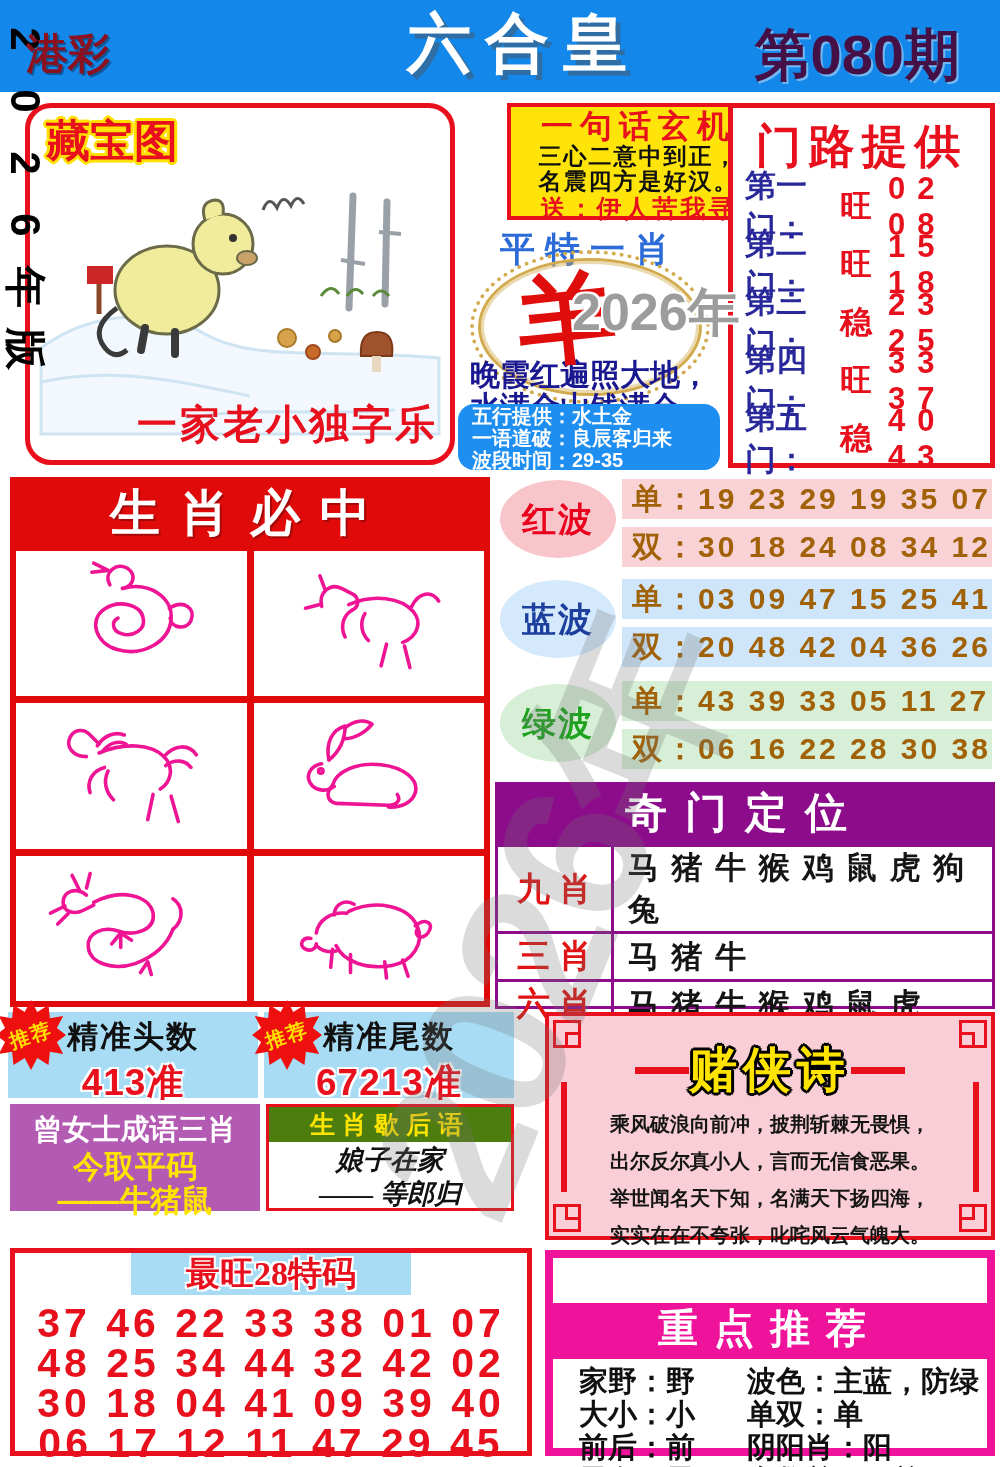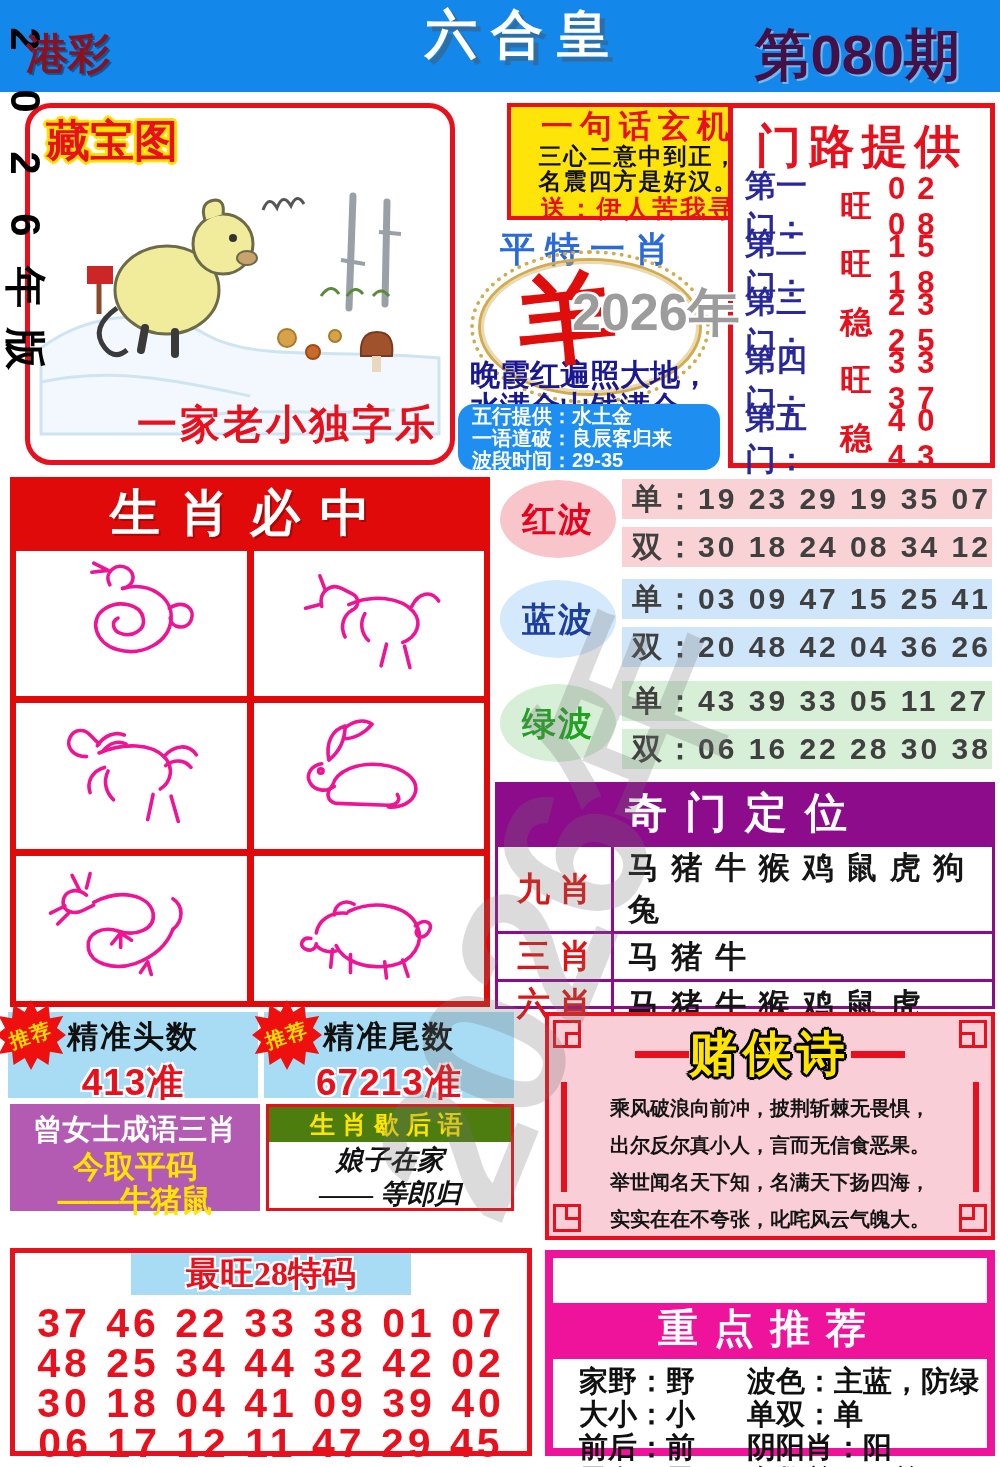--- a/index.html
+++ b/index.html
@@ -1,21 +1,21 @@
 <!DOCTYPE html>
 <html><head>
 <meta charset="utf-8">
 <style>
   * { margin:0; padding:0; box-sizing:border-box; }
   body { background:#dddddd; font-family:"Liberation Sans", sans-serif; }
   #page { position:relative; width:1000px; height:1467px; background:#ffffff; overflow:hidden; margin:0 auto; }
 
   
   .hdr { position:absolute; left:0; top:0; width:1000px; height:92px; background:#1388ea; }
-  .main-title { position:absolute; left:0; right:0; top:0; text-align:center; font-size:52px; font-weight:bold;
+  .main-title { position:absolute; left:0; right:0; top:0; text-align:center; font-size:64px; font-weight:bold;
     color:#ffffff; letter-spacing:14px; text-shadow:5px 5px 0 rgba(80,80,80,.45);margin-left:48px; }
   .brand { position:absolute; left:26px; top:26px; font-size:42px; font-weight:bold; color:#8b1020;
     text-shadow:2px 2px 0 rgba(0,0,0,.35); z-index:7; }
   .issue { position:absolute; right:40px; top:18px; font-size:56px; font-weight:bold; color:#451045;
     text-shadow:2px 2px 0 rgba(255,255,255,.4); }
   .edition { position:absolute; left:2px; top:8px; width:46px; z-index:6; }
   .edition span { display:block; width:46px; height:62px; line-height:62px; text-align:center;
     font-size:42px; font-weight:bold; color:#000; transform:rotate(90deg); }
 
   
@@ -67,21 +67,21 @@
   .zp-cell svg { width:205px; height:135px; }
   .an path, .an circle { stroke:#ee1493; stroke-width:4; fill:none; stroke-linecap:round; stroke-linejoin:round; }
 
   
   .wave-ellipse { position:absolute; left:500px; width:116px; height:78px; border-radius:50%; text-align:center;
     font-size:34px; font-weight:bold; line-height:78px; letter-spacing:2px; }
   .we-red { top:480px; background:#f8c6ca; color:#e8001c; }
   .we-blue { top:580px; background:#d4e9fb; color:#1c3f9e; }
   .we-green { top:684px; background:#d6efd6; color:#1fa31f; }
   .wave-strip { position:absolute; left:622px; width:370px; height:40px; font-size:30px; font-weight:bold;
-    color:#404040; line-height:40px; padding-left:10px; letter-spacing:3px; white-space:nowrap; }
+    color:#a16207; line-height:40px; padding-left:10px; letter-spacing:3px; white-space:nowrap; }
   .ws-red { background:#f8d2d4; } .ws-blue { background:#cfe6fa; } .ws-green { background:#d6efd6; }
 
   
   .qimen { position:absolute; left:495px; top:782px; width:500px; height:227px; }
   .qimen-header { height:62px; background:#8c0c8c; color:#fff; text-align:center; font-size:42px; font-weight:bold;
     letter-spacing:18px; line-height:62px; }
   .qimen-table { position:absolute; top:62px; left:0; right:0; bottom:0; border:3px solid #8c0c8c; background:#fff;
     display:flex; flex-direction:column; }
   .qimen-row { flex:1; display:flex; border-top:3px solid #8c0c8c; }
   .qimen-row:first-child { border-top:0; }
@@ -120,21 +120,21 @@
   
   .poem { position:absolute; left:545px; top:1012px; width:450px; height:228px; background:#f9ced6; border:4px solid #e8101c; }
   .poem .corner { position:absolute; width:28px; height:28px; border:3px solid #e8101c; }
   .poem .corner::after { content:""; position:absolute; width:10px; height:10px; border:3px solid #e8101c; }
   .c-tl { left:4px; top:4px; } .c-tl::after { right:-3px; bottom:-3px; }
   .c-tr { right:4px; top:4px; } .c-tr::after { left:-3px; bottom:-3px; }
   .c-bl { left:4px; bottom:4px; } .c-bl::after { right:-3px; top:-3px; }
   .c-br { right:4px; bottom:4px; } .c-br::after { left:-3px; top:-3px; }
   .poem .vbar { position:absolute; width:6px; height:110px; background:#e8101c; top:66px; }
   .v-l { left:12px; } .v-r { right:12px; }
-  .poem-titlebar { display:flex; align-items:center; justify-content:center; margin-top:6px;text-align:right; }
+  .poem-titlebar { display:flex; align-items:center; justify-content:center; margin-top:22px;text-align:right; }
   .poem-dash { width:54px; height:7px; background:#e8101c; }
   .poem-title { font-size:48px; font-weight:bold; color:#ffe400; letter-spacing:6px; font-family:"Liberation Serif", serif;
     text-shadow:-3px 0 0 #000,3px 0 0 #000,0 -3px 0 #000,0 3px 0 #000,-2px -2px 0 #000,2px 2px 0 #000,-2px 2px 0 #000,2px -2px 0 #000; }
   .poem-line { text-align:center; font-size:20px; font-weight:bold; color:#151515; line-height:37px;
     font-family:"Liberation Serif", serif; }
 
   
   .keyrec { position:absolute; left:545px; top:1250px; width:450px; height:206px; border:8px solid #ef129b; background:#fff; }
   .keyrec-header { height:56px; background:#ef129b; color:#fff; text-align:center; font-size:40px; font-weight:bold;
     letter-spacing:16px; line-height:52px; font-family:"Liberation Serif", serif;margin-top:45px; }

